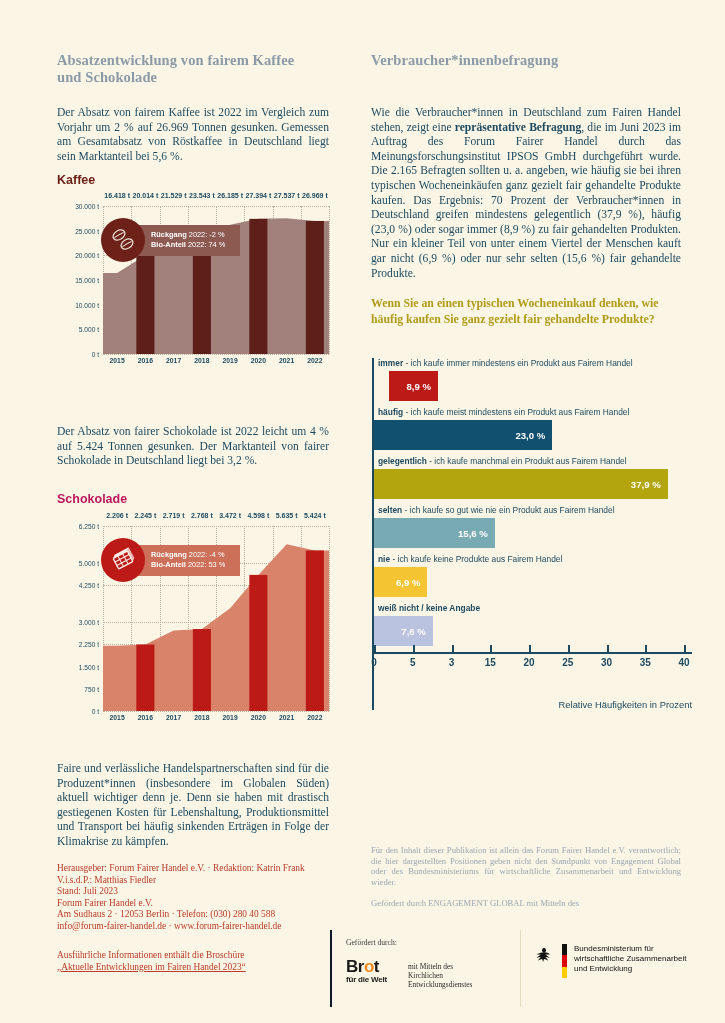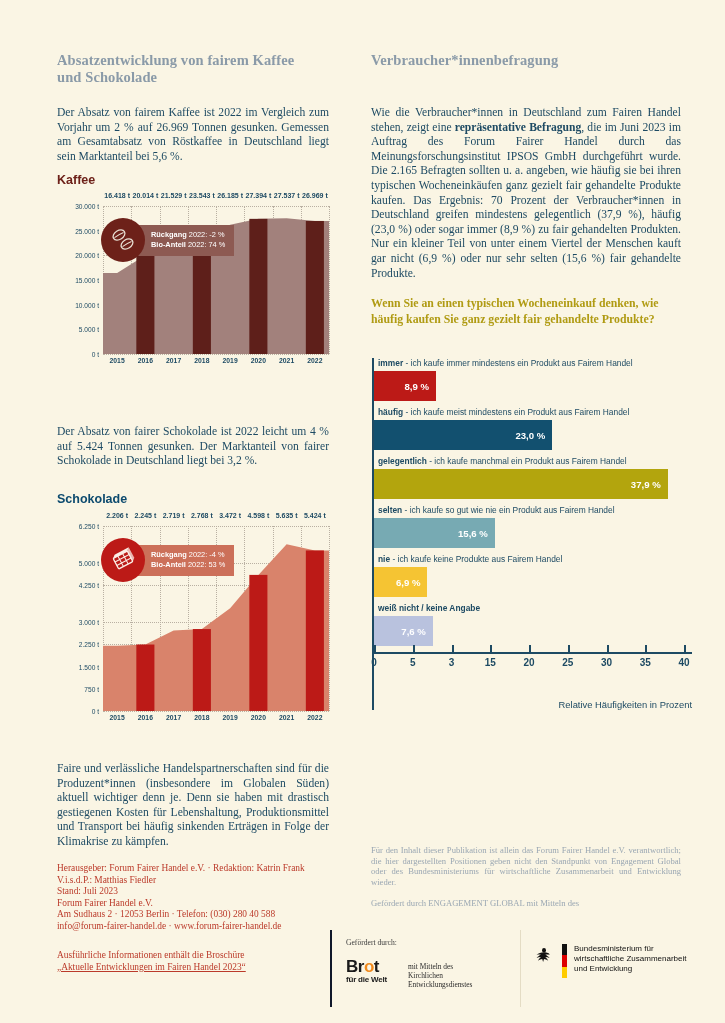--- a/index.html
+++ b/index.html
@@ -34,21 +34,21 @@
     line-height:14.6px;
     color:#1d4a63;
     text-align:justify;
     text-justify:inter-word;
   }
   .body-text b{font-weight:bold;}
   .chart-label{
     font-family:"Liberation Sans", sans-serif;
     font-weight:bold;
     font-size:12.5px;
-    color:#0c4a6e;
+    color:#be185d;
   }
   .chart-label.coffee{color:#6d2119;}
   .question{
     font-family:"Liberation Serif", serif;
     font-weight:bold;
     font-size:11.8px;
     line-height:15.5px;
     color:#b09b13;
   }
 
@@ -92,21 +92,21 @@
     position:absolute;display:flex;align-items:center;
     z-index:5;
   }
   .badge .circ{
     width:44px;height:44px;border-radius:50%;
     display:flex;align-items:center;justify-content:center;
     position:relative;z-index:2;
     flex:0 0 auto;
   }
   .badge .panel{
-    margin-left:-10px;padding:5px 9px 5px 16px;
+    margin-left:-10px;padding:5px 15px 5px 16px;
     font-family:"Liberation Sans", sans-serif;
     font-size:7.4px;line-height:10.5px;color:#ffffff;
   }
   .badge .panel b{font-weight:bold;}
 
   
   .hbar-wrap{position:relative;}
   .hbar-axisline{position:absolute;left:0;top:0;bottom:0;width:2px;background:#1d4a63;}
   .hbar-row{position:relative;padding-left:0;margin-bottom:6px;}
   .hbar-cap{
@@ -377,21 +377,21 @@
 
     <div class="body-text" style="position:absolute;left:9px;top:106px;width:310px;"><span>Wie die Verbraucher*innen in Deutschland zum Fairen Handel stehen, zeigt eine </span><b>repräsentative Befragung</b><span>, die im Juni 2023 im Auftrag des Forum Fairer Handel durch das Meinungsforschungsinstitut IPSOS GmbH durchgeführt wurde. Die 2.165 Befragten sollten u. a. angeben, wie häufig sie bei ihren typischen Wocheneinkäufen ganz gezielt fair gehandelte Produkte kaufen. Das Ergebnis: 70 Prozent der Verbraucher*innen in Deutschland greifen mindestens gelegentlich (37,9 %), häufig (23,0 %) oder sogar immer (8,9 %) zu fair gehandelten Produkten. Nur ein kleiner Teil von unter einem Viertel der Menschen kauft gar nicht (6,9 %) oder nur sehr selten (15,6 %) fair gehandelte Produkte.</span></div>
 
     <div class="question" style="position:absolute;left:9px;top:296px;width:300px;">Wenn Sie an einen typischen Wocheneinkauf denken, wie häufig kaufen Sie ganz gezielt fair gehandelte Produkte?</div>
 
     <div class="hbar-wrap" id="hbar-chart" style="position:absolute;left:10px;top:358px;width:320px;">
       <div class="hbar-axisline"></div>
       <div id="hbar-rows">
           <div class="hbar-row">
             <div class="hbar-cap"><b>immer</b><span> - ich kaufe immer mindestens ein Produkt aus Fairem Handel</span></div>
-            <div class="hbar" style="width: 62px; background: rgb(188, 26, 23); margin-left: 2px;">
+            <div class="hbar" style="width: 49px; background: rgb(188, 26, 23); margin-left: 17px;">
               <span>8,9 %</span>
             </div>
           </div>
           <div class="hbar-row">
             <div class="hbar-cap"><b>häufig</b><span> - ich kaufe meist mindestens ein Produkt aus Fairem Handel</span></div>
             <div class="hbar" style="width: 178.25px; background: rgb(18, 80, 111); margin-left: 2px;">
               <span>23,0 %</span>
             </div>
           </div>
           <div class="hbar-row">

